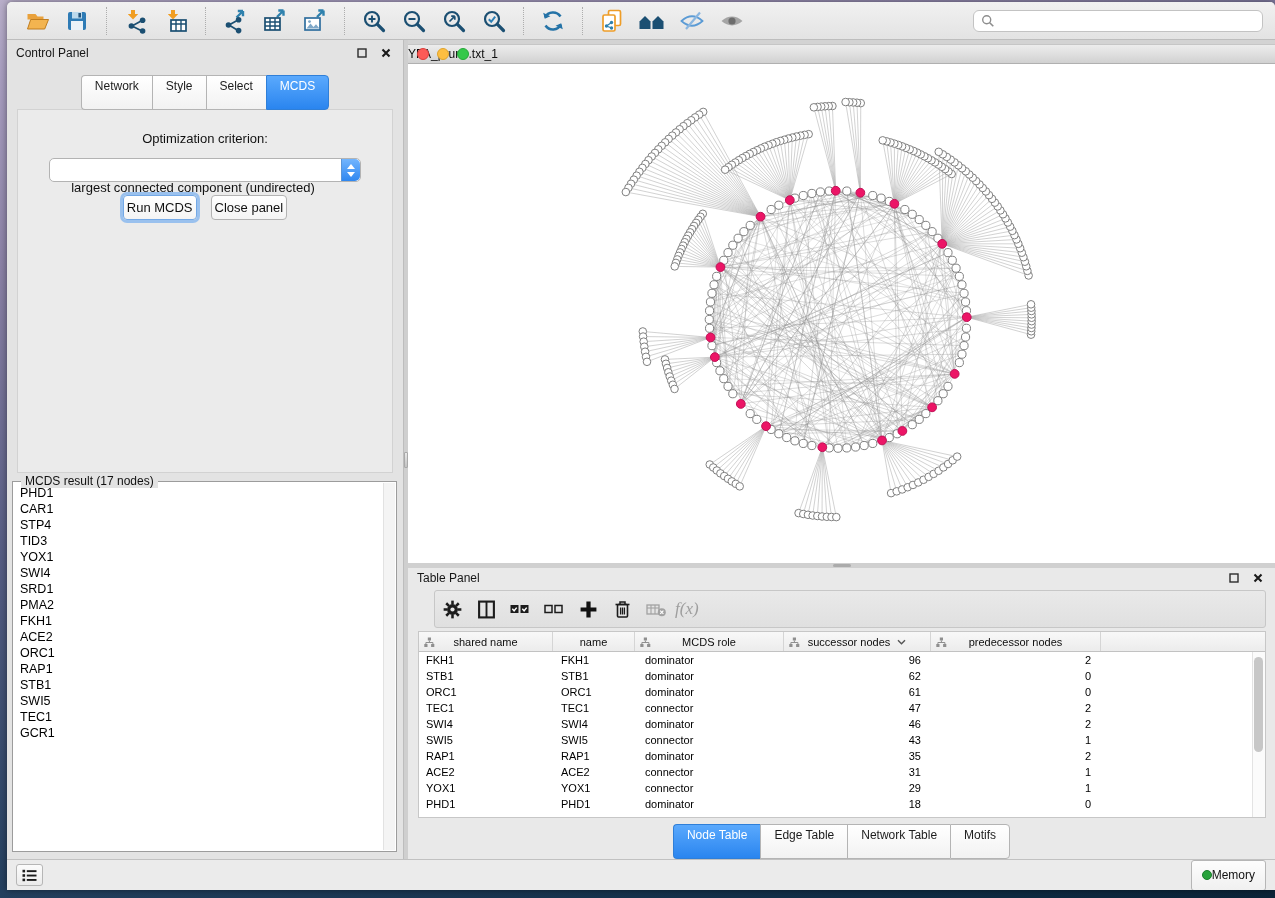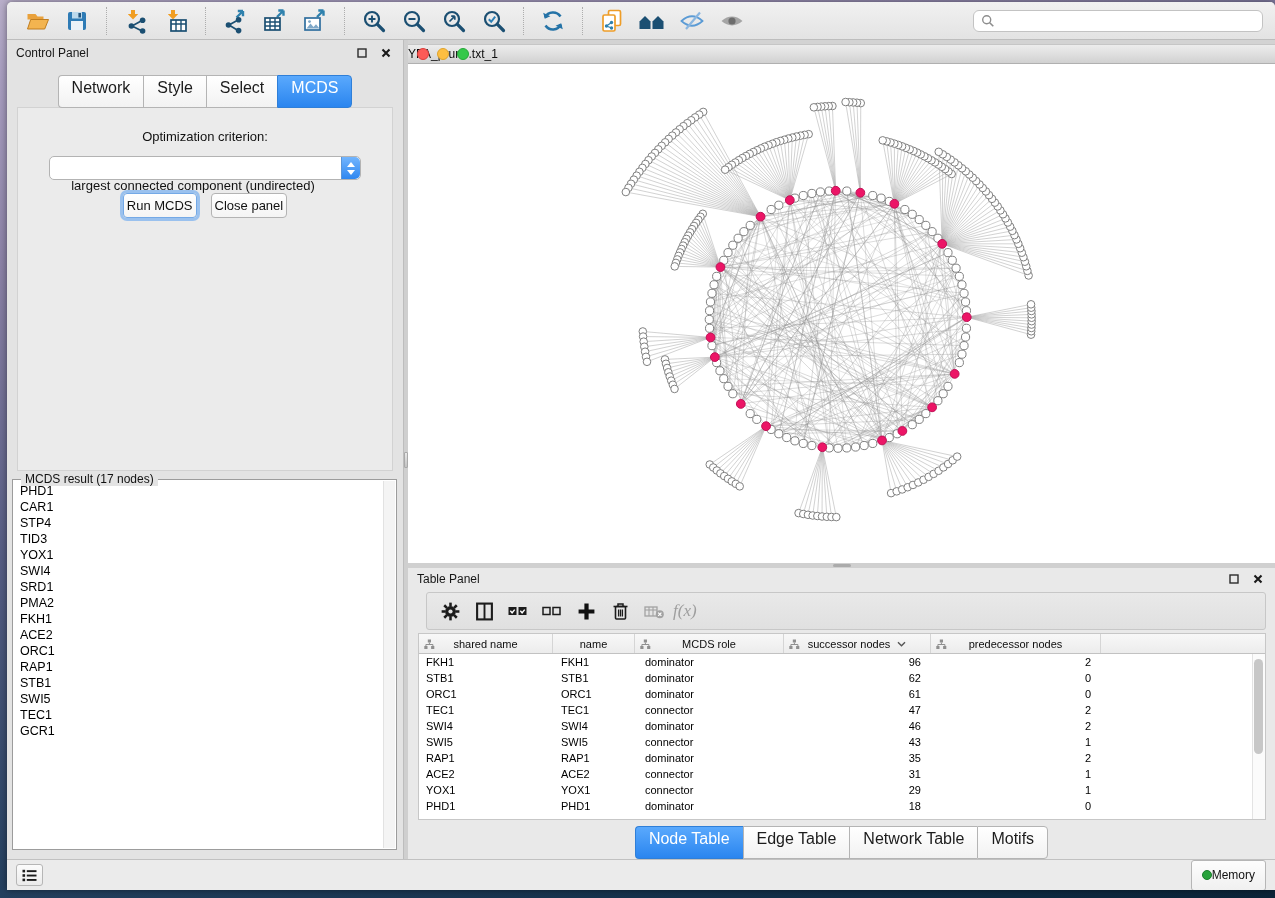--- a/index.html
+++ b/index.html
@@ -26,21 +26,21 @@
   
   .main { flex:1; display:flex; min-height:0; }
 
   
   .control-panel { width:396px; flex:0 0 396px; background:#e3e3e3; position:relative; }
   .panel-header { height:26px; display:flex; align-items:center; padding:0 9px; font-size:12px; color:#161616; }
   .panel-header .spacer { flex:1; }
   .ph-btn { width:17px; height:16px; display:flex; align-items:center; justify-content:center; margin-left:7px; }
 
   .cp-tabs { display:flex; justify-content:center; margin-top:9px; position:relative; z-index:2; }
-  .seg-tab { font-size:16px; padding:3px 13px 10px; background:linear-gradient(#ffffff,#f2f2f2);
+  .seg-tab { font-size:12px; padding:3px 13px 16px; background:linear-gradient(#ffffff,#f2f2f2);
     border:1px solid #b4b4b4; border-right:none; color:#1c1c1c; cursor:default; }
   .seg-tab:first-child { border-radius:4px 0 0 4px; }
   .seg-tab:last-child { border-right:1px solid #b4b4b4; border-radius:0 4px 4px 0; }
   .seg-tab.active { background:linear-gradient(#5aa9fd,#2a85ef); color:#fff; border-color:#2f7fd8; }
 
   .tab-content { margin:-1px 10px 0 10px; height:364px; background:#ebebeb;
     border:1px solid #d2d2d2; text-align:center; position:relative; z-index:1; }
   .opt-label { padding-top:21px; font-size:13px; color:#111; }
   .criterion { margin:12px auto 0; width:312px; height:24px; background:#fff; border:1px solid #b3b3b3;
     border-radius:5px; display:flex; align-items:center; position:relative; }
@@ -76,22 +76,22 @@
   .net-title { position:absolute; left:0; right:0; font-size:12px; color:#0d0d0d; }
   .net-canvas { flex:1; background:#fff; position:relative; min-height:0; }
   .net-canvas svg { position:absolute; inset:0; }
 
   .hsplit { height:5px; flex:0 0 5px; background:#d0d0d0; position:relative; }
   .hsplit .handle { position:absolute; left:50%; margin-left:-9px; top:1px; width:18px; height:3px;
     background:#ababab; border-radius:2px; }
 
   
   .table-panel { height:291px; flex:0 0 291px; background:#e9e9e9; display:flex; flex-direction:column; }
-  .tp-toolbar { margin:3px 9px 0 18px; height:38px; flex:0 0 38px; background:linear-gradient(#e9e9e9,#e0e0e0);
-    border:1px solid #c7c7c7; border-radius:3px; display:flex; align-items:center; gap:0; padding:0 6px; }
+  .tp-toolbar { margin:3px 9px 0 26px; height:38px; flex:0 0 38px; background:linear-gradient(#e9e9e9,#e0e0e0);
+    border:1px solid #c7c7c7; border-radius:3px; display:flex; align-items:center; gap:0; padding:0 0; }
   .tt-icon { width:34px; height:30px; display:flex; align-items:center; justify-content:center; }
   .fx { font-family:"Liberation Serif",serif; font-style:italic; font-size:17px; color:#9e9e9e; padding-left:2px; }
 
   .tp-table { margin:3px 9px 0 10px; flex:0 0 187px; background:#fff; border:1px solid #c7c7c7;
     position:relative; overflow:hidden; }
   .thead { display:flex; height:20px; background:linear-gradient(#f8f8f8,#ececec); border-bottom:1px solid #c2c2c2; }
   .th { position:relative; display:flex; align-items:center; justify-content:center; gap:4px;
     font-size:11px; color:#0d0d0d; border-right:1px solid #d5d5d5; height:100%; }
   .th .tree { position:absolute; left:5px; top:5px; }
   .trow { display:flex; height:16px; align-items:center; }

